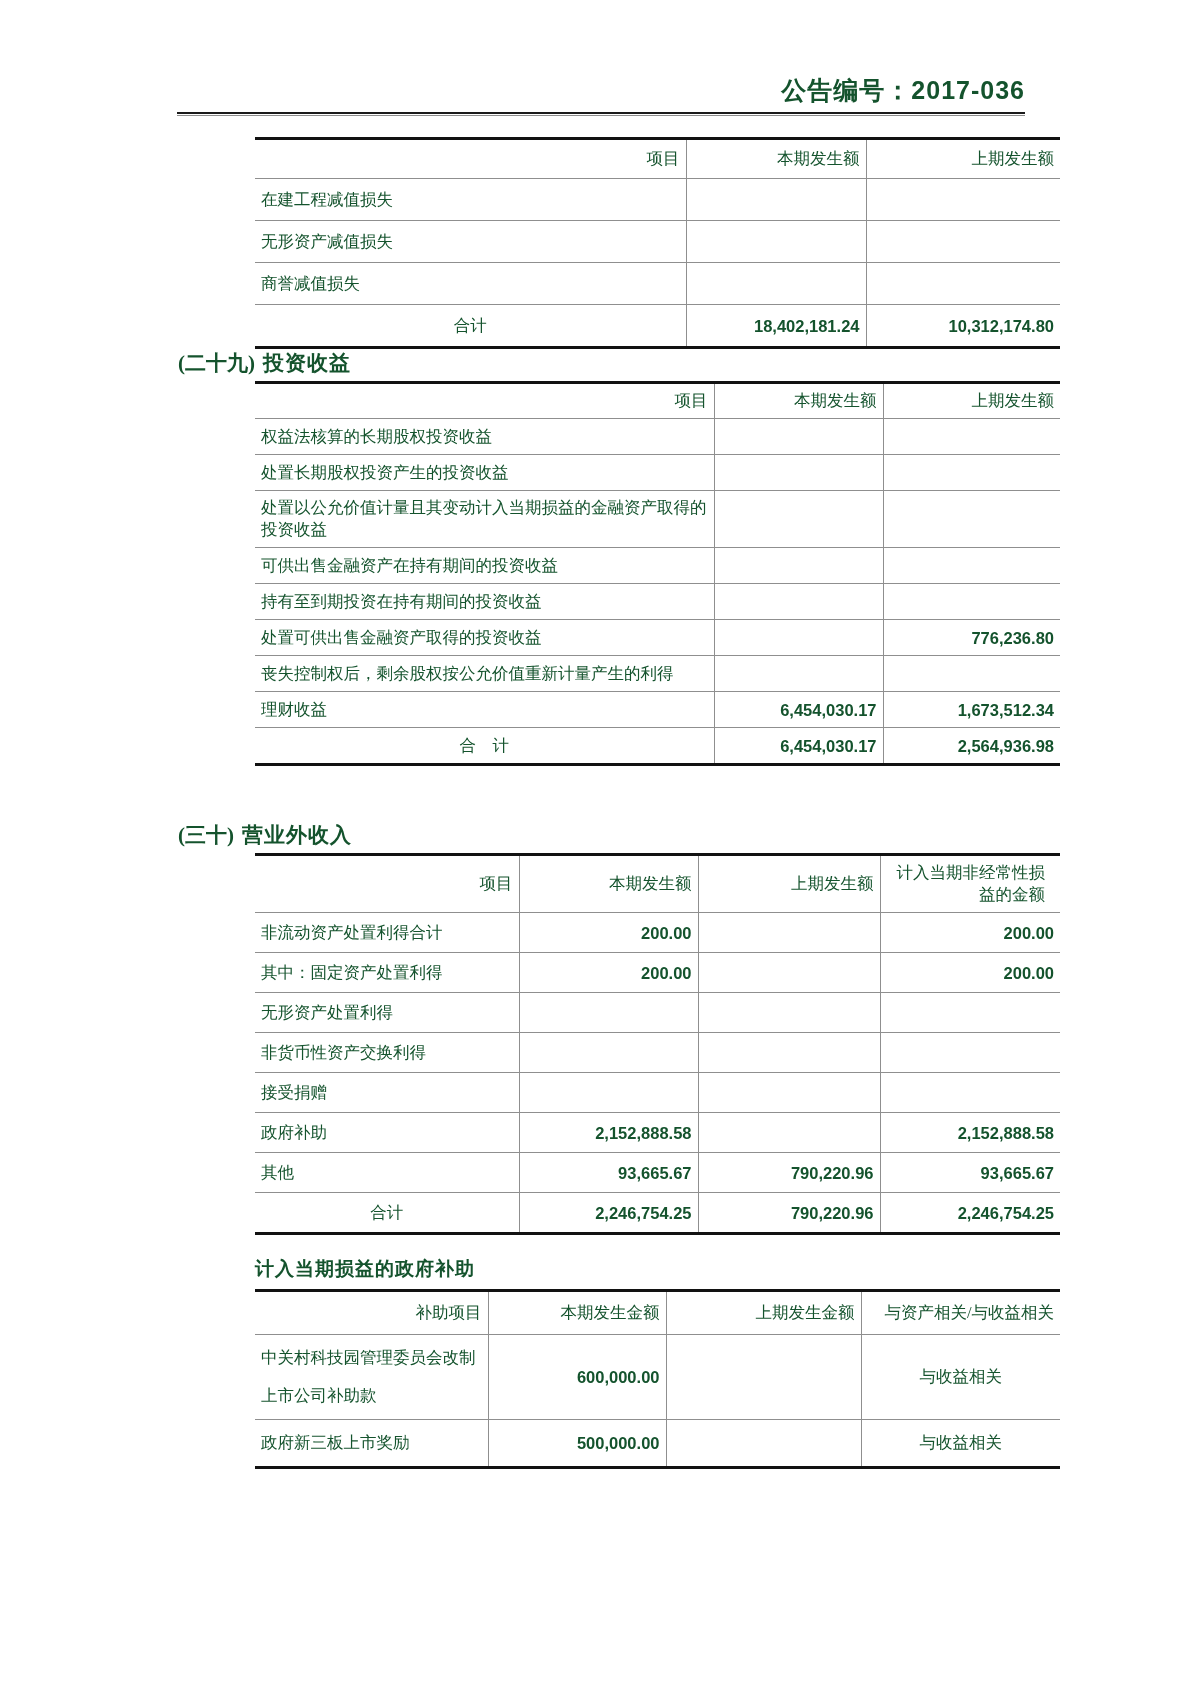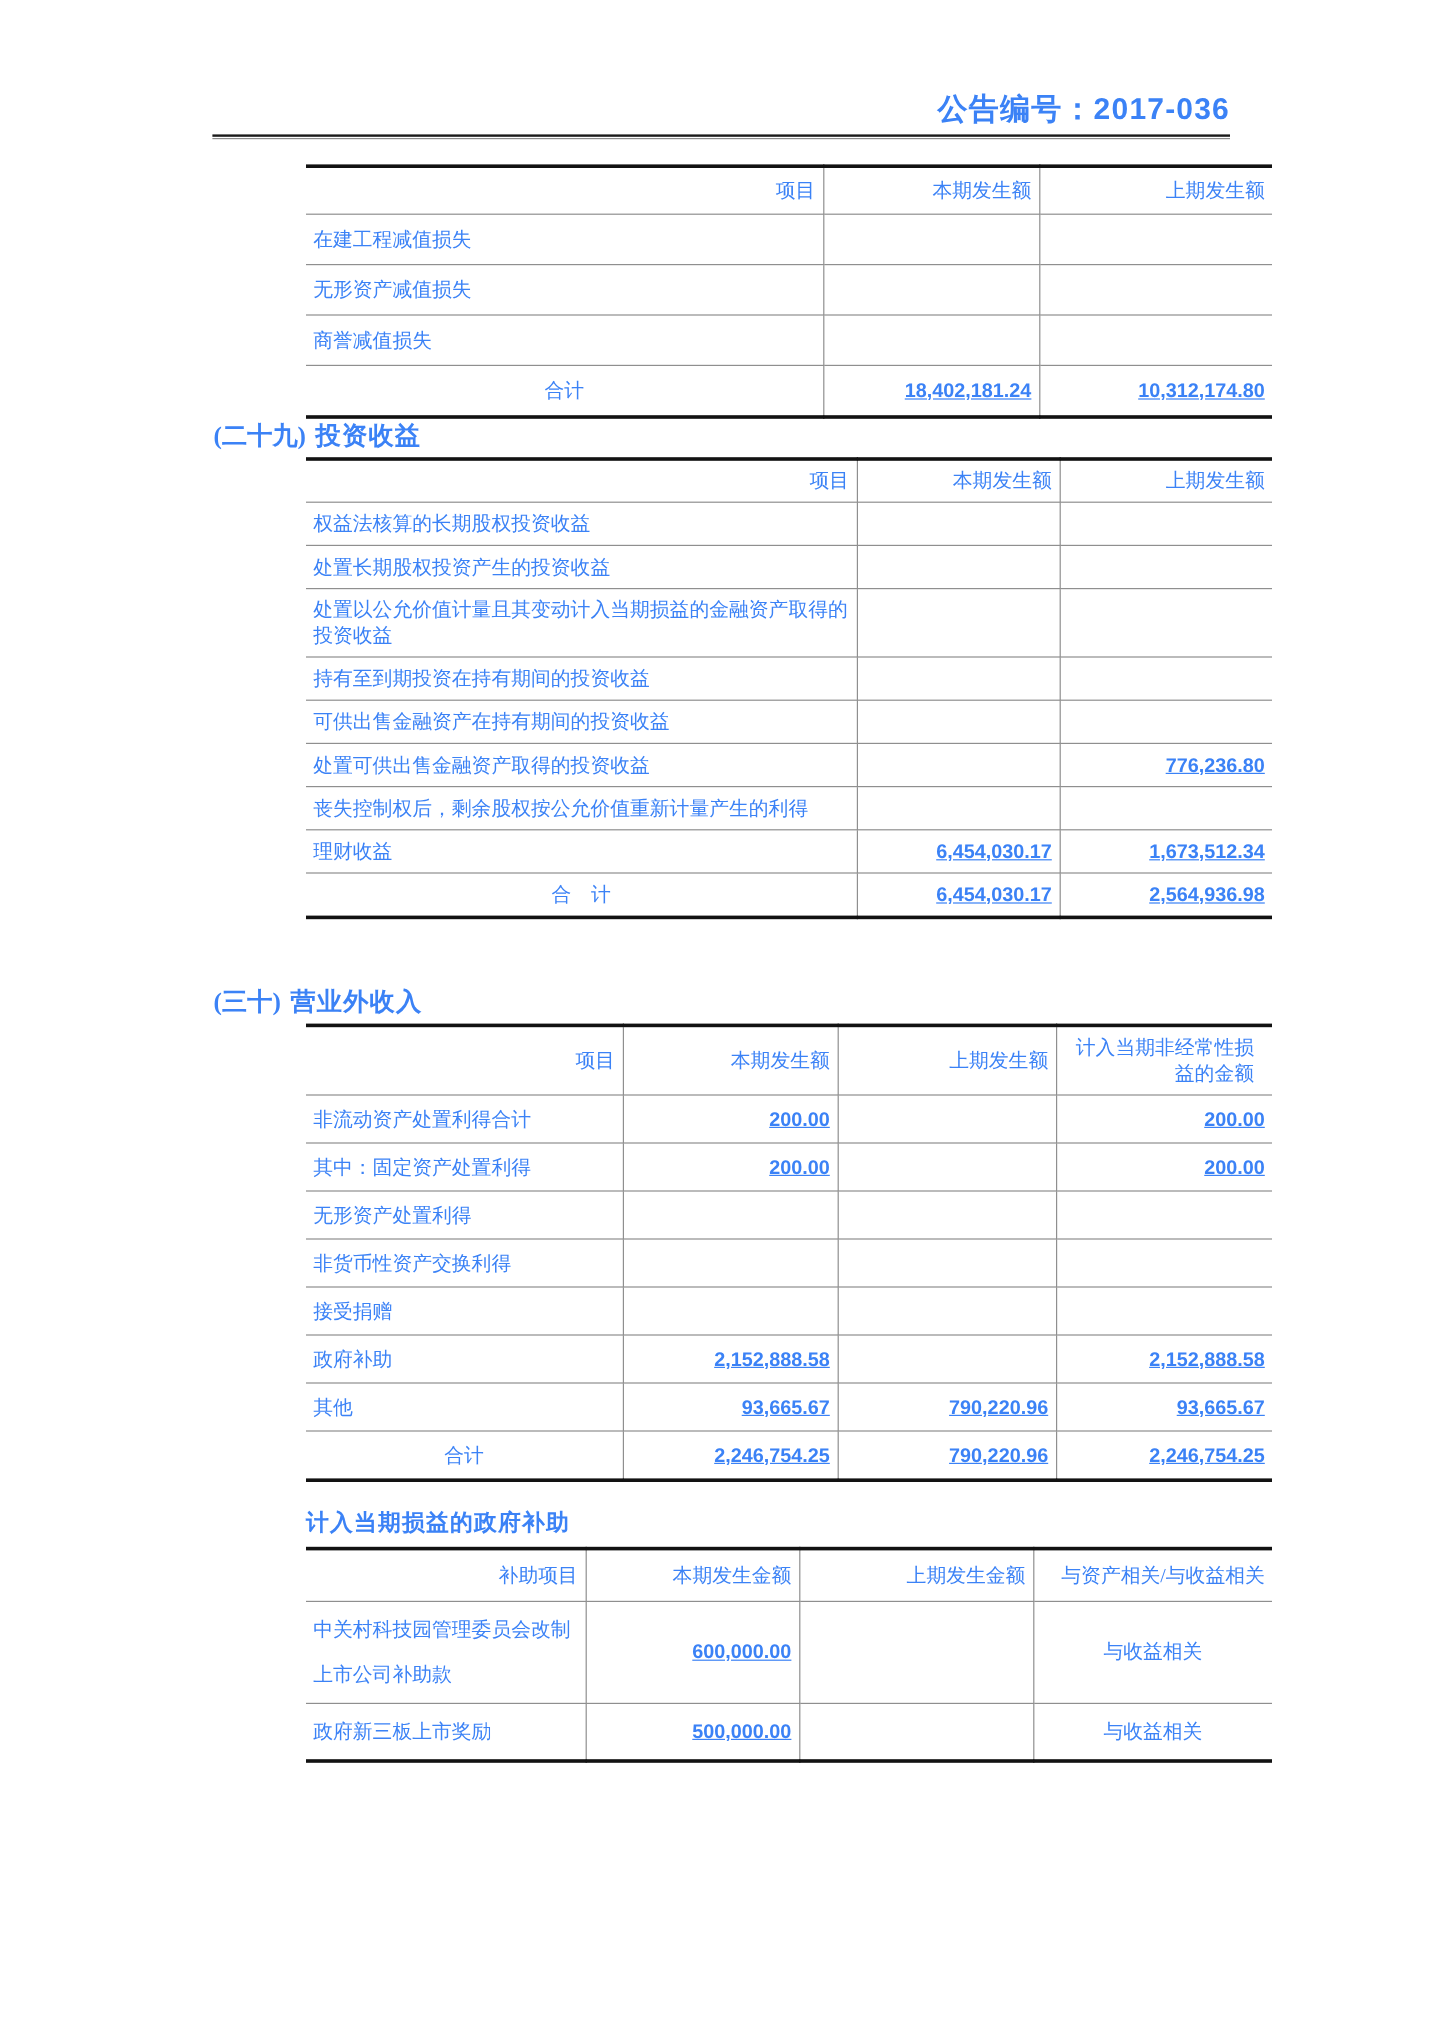--- a/index.html
+++ b/index.html
@@ -2,21 +2,21 @@
 <html><head>
 <meta charset="utf-8">
 <style>
   html,body{margin:0;padding:0;background:#e8e8e8;}
   .page{
     position:relative;
     width:1200px;height:1696px;
     margin:0 auto;
     background:#ffffff;
     font-family:"Liberation Serif","DejaVu Serif",serif;
-    color:#3b82f6;
+    color:#14532d;
     overflow:hidden;
   }
   
   .announce{
     position:absolute;top:74px;left:640px;width:385px;
     text-align:right;
     font-family:"Liberation Sans","DejaVu Sans",sans-serif;
     font-weight:700;font-size:25px;letter-spacing:1px;
     white-space:nowrap;
   }
@@ -54,21 +54,21 @@
   table.doc th{font-weight:400;text-align:right;padding:6px 6px;}
   table.doc th:first-child, table.doc td:first-child{border-left:none;}
   table.doc th:last-child,  table.doc td:last-child{border-right:none;}
   table.doc tr:first-child th{border-top:none;}
   table.doc tr:last-child td{border-bottom:none;}
 
   td.lbl{text-align:left;padding-left:9px;padding-right:2px;}
   td.num{
     text-align:right;padding-right:13px;
     font-family:"Liberation Sans","DejaVu Sans",sans-serif;
-    font-weight:600;font-size:16px;text-decoration:underline;
+    font-weight:600;font-size:16px;
   }
   td.ctr{text-align:center;}
   td.total-lbl{text-align:center;padding-left:0;}
 
   
   .t1 td{height:33px;}
   .t1 th{height:26px;}
   .t2 th{height:22px;}
   .t2 td{height:27px;}
   .t2 td.tall{height:48px;}
@@ -150,26 +150,26 @@
       <td class="lbl">处置长期股权投资产生的投资收益</td>
       <td class="num"></td>
       <td class="num"></td>
     </tr>
     <tr>
       <td class="lbl tall">处置以公允价值计量且其变动计入当期损益的金融资产取得的投资收益</td>
       <td class="num"></td>
       <td class="num"></td>
     </tr>
     <tr>
+      <td class="lbl">可供出售金融资产在持有期间的投资收益</td>
+      <td class="num"></td>
+      <td class="num"></td>
+    </tr>
+    <tr>
       <td class="lbl">持有至到期投资在持有期间的投资收益</td>
-      <td class="num"></td>
-      <td class="num"></td>
-    </tr>
-    <tr>
-      <td class="lbl">可供出售金融资产在持有期间的投资收益</td>
       <td class="num"></td>
       <td class="num"></td>
     </tr>
     <tr>
       <td class="lbl">处置可供出售金融资产取得的投资收益</td>
       <td class="num"></td>
       <td class="num">776,236.80</td>
     </tr>
     <tr>
       <td class="lbl">丧失控制权后，剩余股权按公允价值重新计量产生的利得</td>

